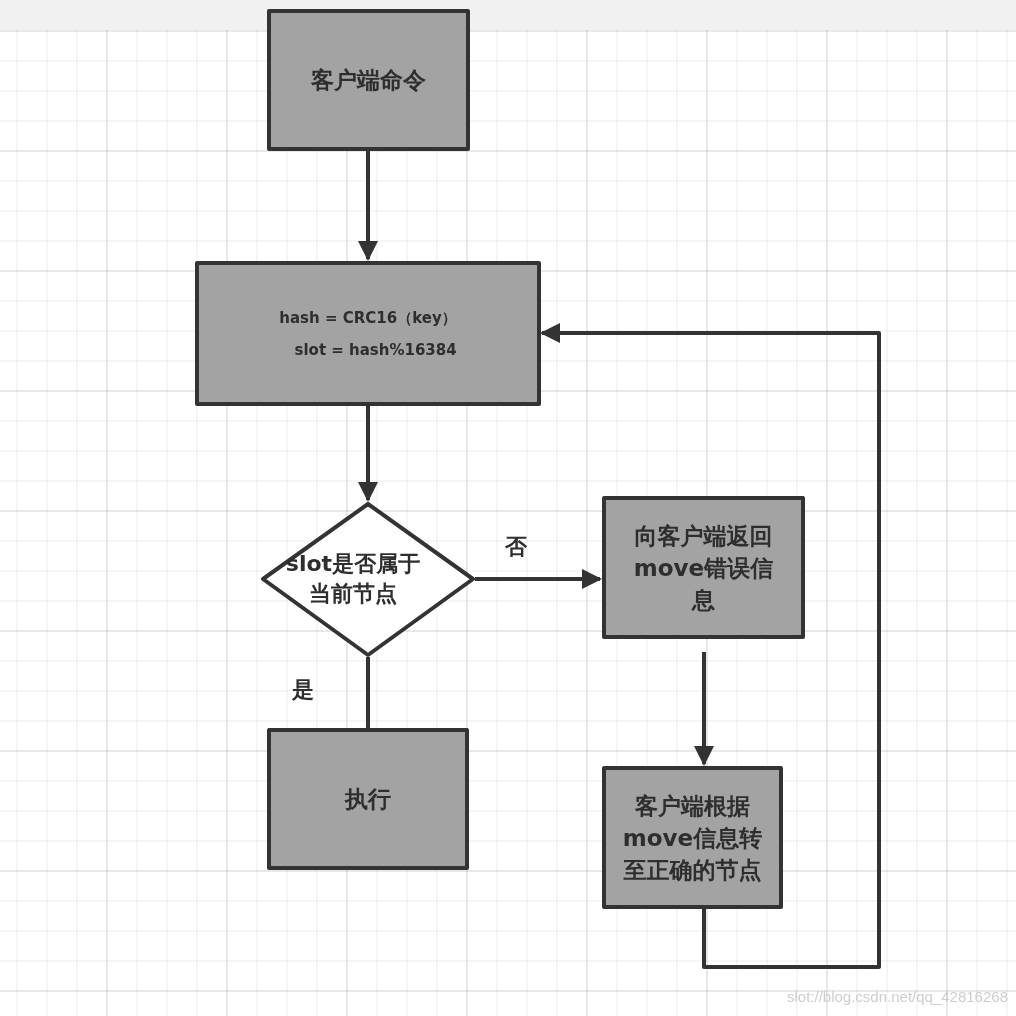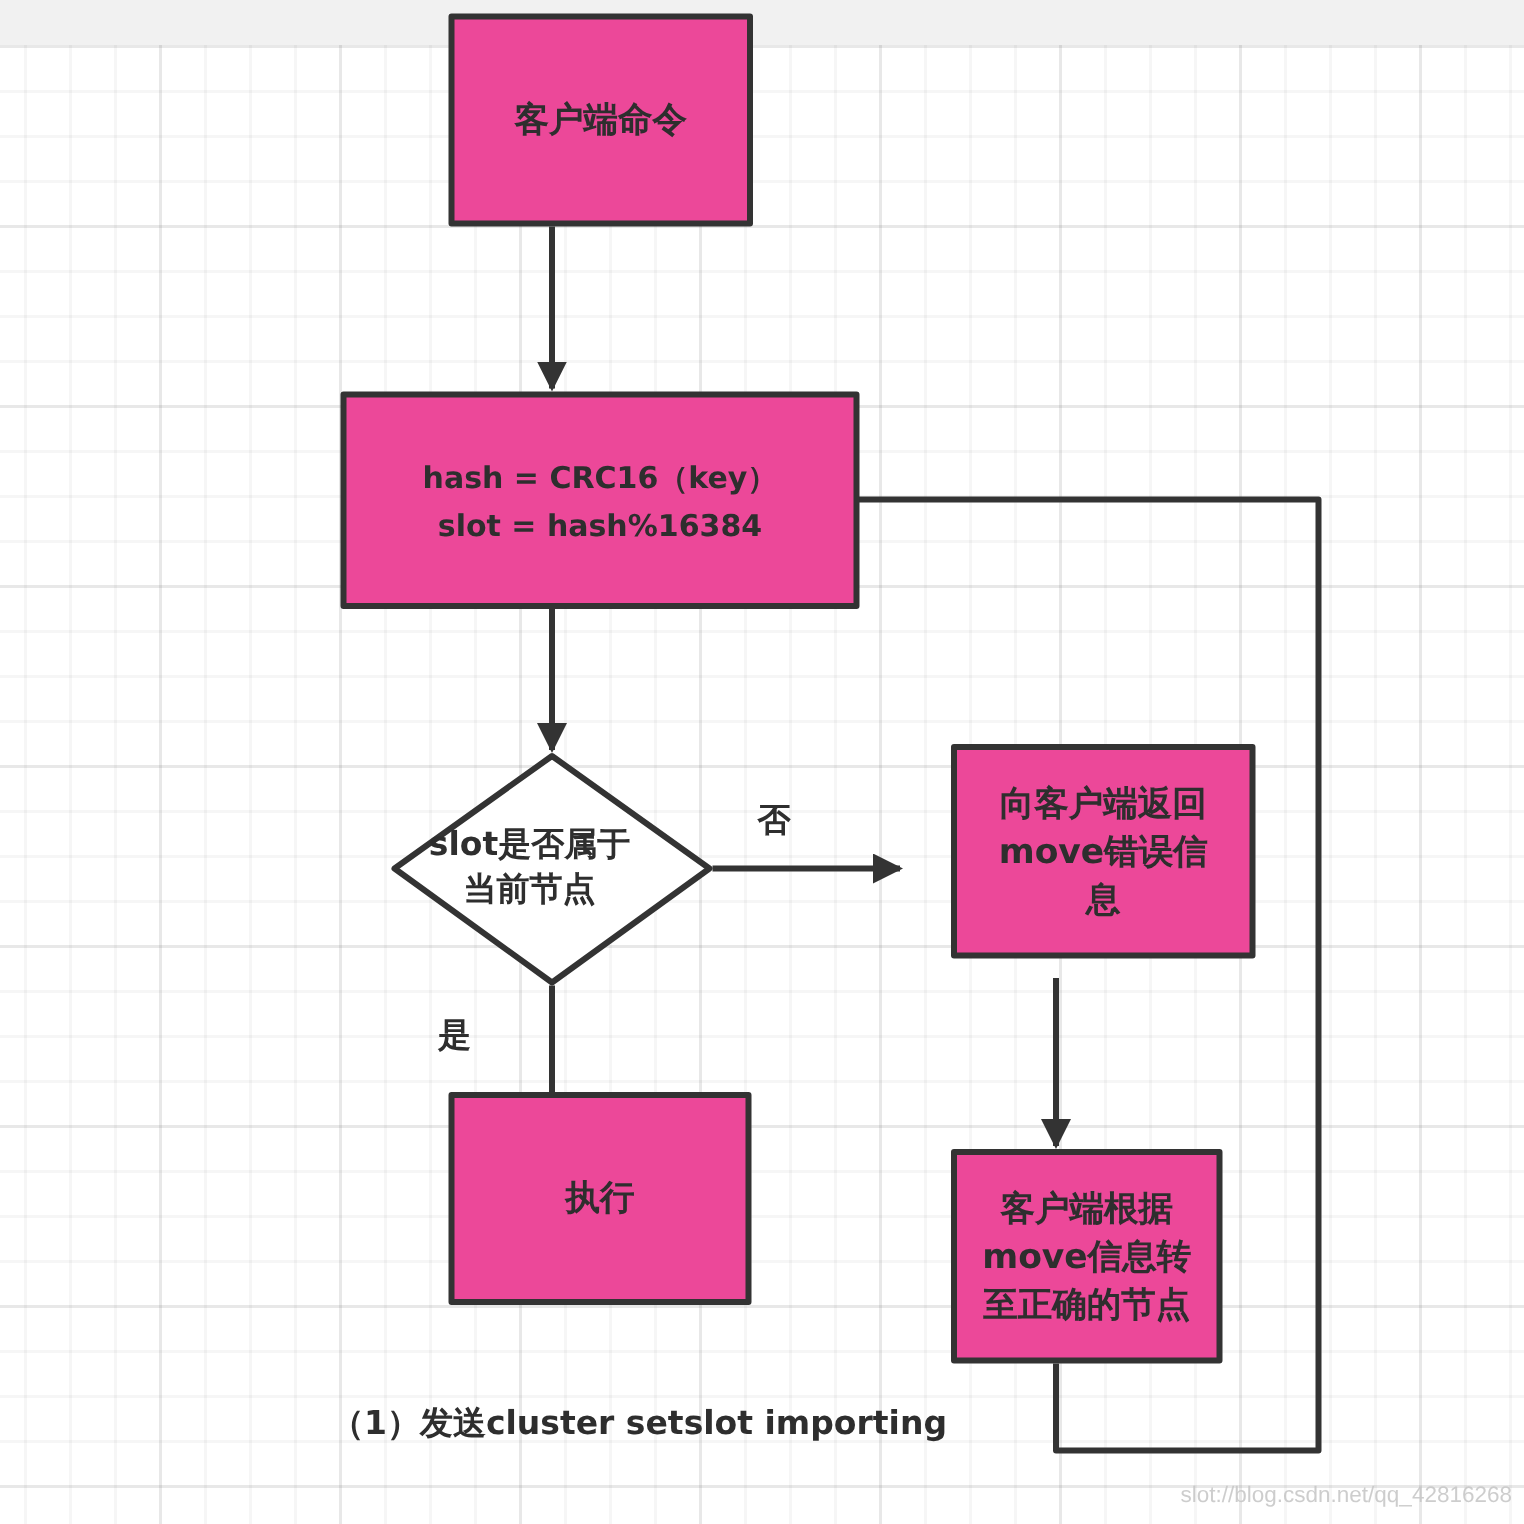--- a/index.html
+++ b/index.html
@@ -20,25 +20,24 @@
         linear-gradient(to right, rgba(0,0,0,0.055) 2px, transparent 2px),
         linear-gradient(to bottom, rgba(0,0,0,0.055) 2px, transparent 2px),
         linear-gradient(to right, rgba(0,0,0,0.035) 2px, transparent 2px),
         linear-gradient(to bottom, rgba(0,0,0,0.035) 2px, transparent 2px);
       background-size: 120px 120px, 120px 120px, 30px 30px, 30px 30px;
       background-position: 106px 0, 0 0px, 16px 0, 0 0;
     }
     svg.edges { position: absolute; left: 0; top: 0; width: 1016px; height: 1016px; }
     .node {
       position: absolute; box-sizing: border-box;
-      background: #ec4899; border: 4px solid #333333; border-radius: 2px;
+      background: #a3a3a3; border: 4px solid #333333; border-radius: 2px;
       display: flex; align-items: center; justify-content: center; text-align: center;
       font-weight: bold; font-size: 23px; line-height: 32px; color: #2e2e2e;
       white-space: pre-line;
-      margin-left: 32px;
     }
     .diamond-label {
       position: absolute; left: 247px; top: 503px; width: 212px; height: 152px;
       display: flex; align-items: center; justify-content: center; text-align: center;
       font-weight: bold; font-size: 22px; line-height: 30px; white-space: pre-line;
     }
     .edge-label {
       position: absolute; font-weight: bold; font-size: 22px; color: #2e2e2e;
     }
     .caption {
@@ -78,21 +77,21 @@
   <polyline points="704,909 704,967 879,967 879,333 542,333" fill="none" stroke="#333" stroke-width="4" stroke-linejoin="round" marker-end="url(#arr)"></polyline>
 
   <polygon points="368,504 473,579 368,655 263,579" fill="#ffffff" stroke="#333333" stroke-width="4" stroke-linejoin="round"></polygon>
 </svg>
 
 <div class="node" style="left:267px; top:9px; width:203px; height:142px;">
   <span>客户端命令</span>
 </div>
 
 <div class="node" style="left:195px; top:261px; width:346px; height:145px; font-weight:normal;">
-  <span style="font-weight:bold; text-align:center; font-size:20px;">hash = CRC16（key）
+  <span style="font-weight:bold; text-align:right; font-size:15px;">hash = CRC16（key）
   slot = hash%16384</span>
 </div>
 
 <div class="diamond-label">slot是否属于
 当前节点</div>
 
 <div class="node" style="left:267px; top:728px; width:202px; height:142px;">
   <span>执行</span>
 </div>
 
@@ -105,16 +104,15 @@
 <div class="node" style="left:602px; top:766px; width:181px; height:143px;">
   <span>客户端根据
 move信息转
 至正确的节点</span>
 </div>
 
 <div class="edge-label" style="left:505px; top:532px;">否</div>
 <div class="edge-label" style="left:292px; top:675px;">是</div>
 
 <div class="caption">
-  <div>（1）发送cluster  setslot importing</div>
 </div>
 
 <div class="watermark">slot://blog.csdn.net/qq_42816268</div>
 
 </body></html>

